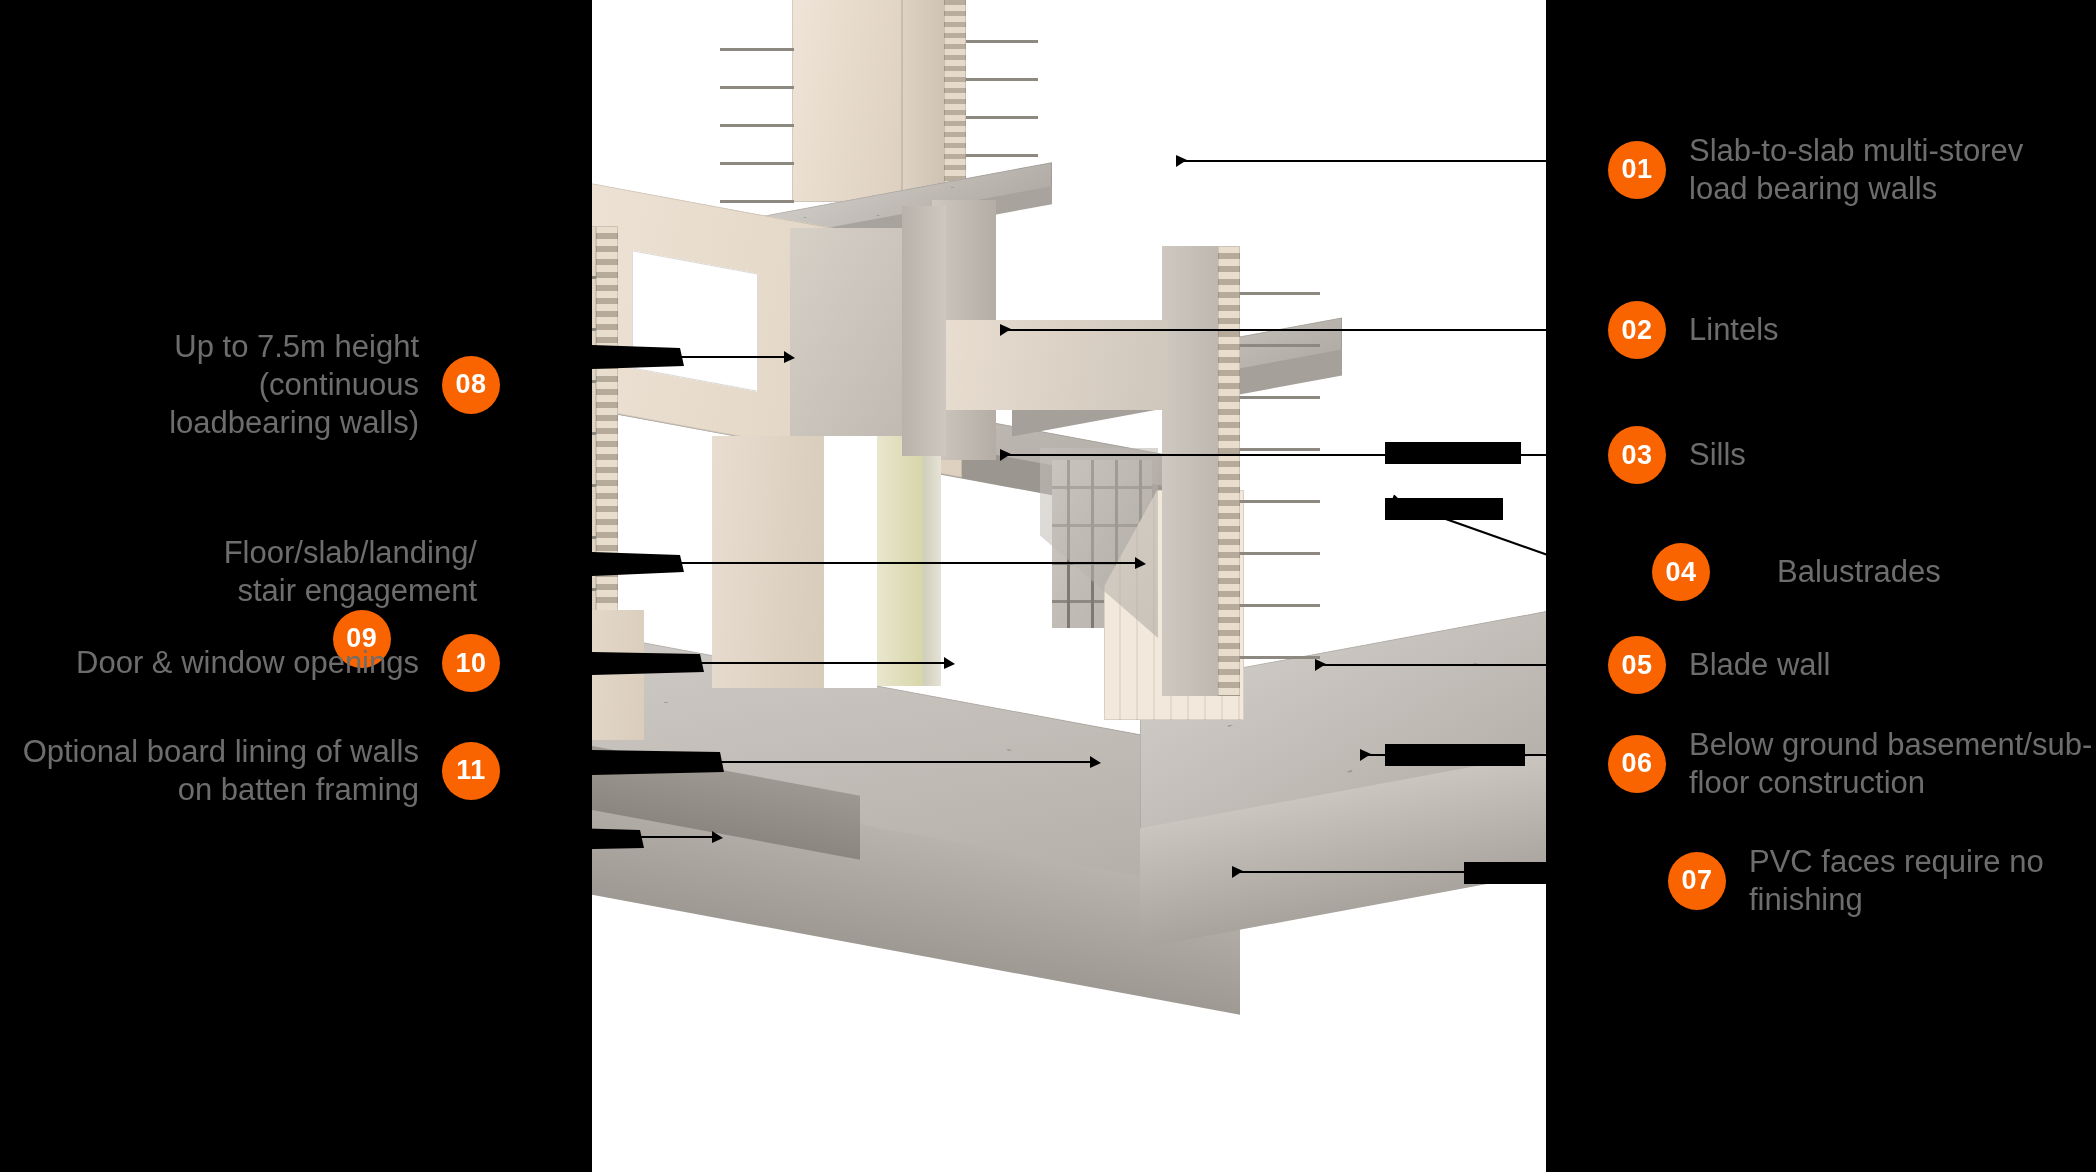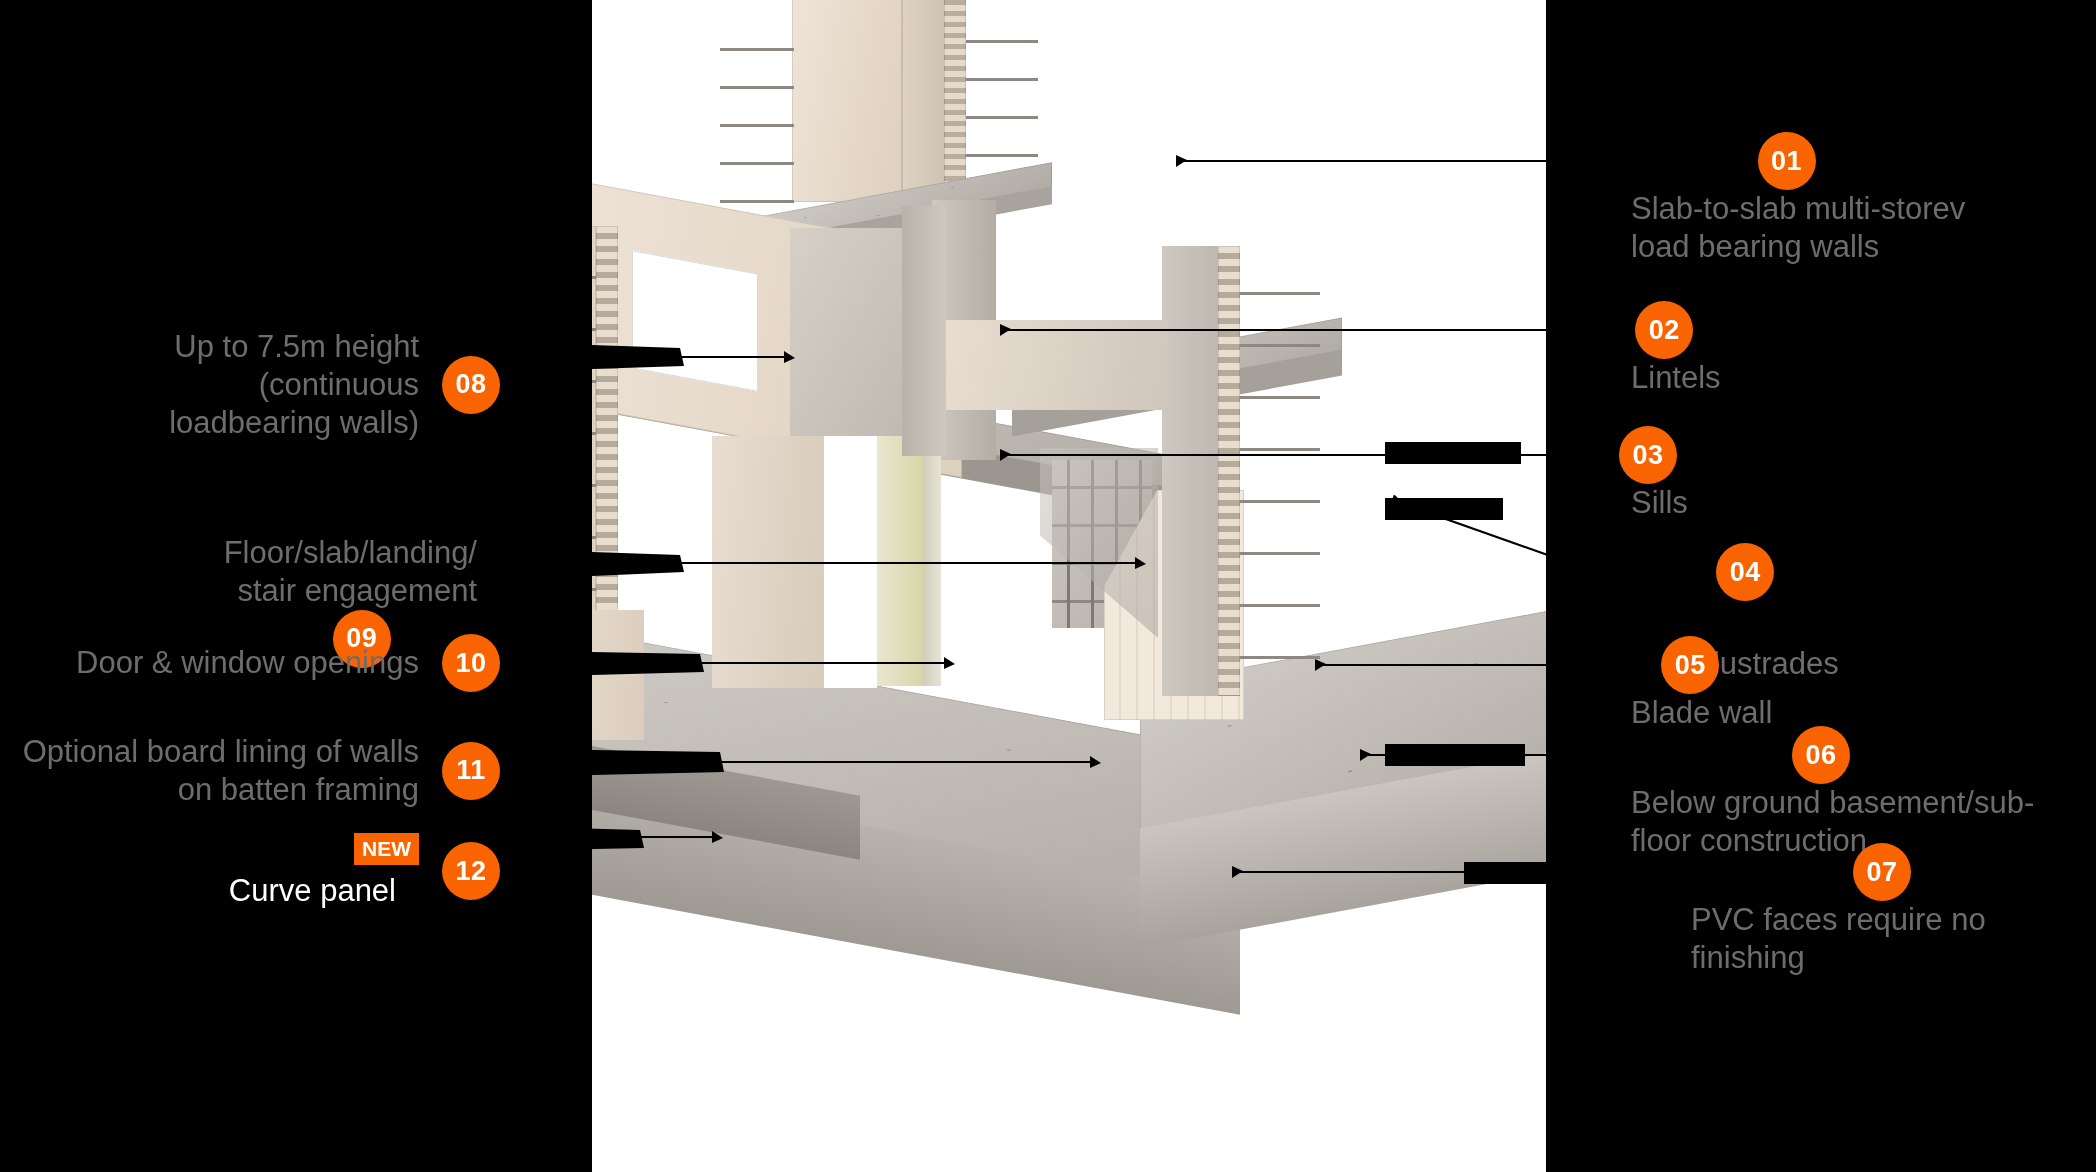--- a/index.html
+++ b/index.html
@@ -11,21 +11,21 @@
   #stage{position:absolute;inset:0;background:#000;}
 
   
   #canvas-panel{
     position:absolute;left:592px;top:0;width:954px;height:1172px;
     background:#ffffff;overflow:hidden;
   }
 
   
   .callout{position:absolute;display:flex;align-items:center;}
-  .callout.right{flex-direction:column;}
+  .callout.right{flex-direction:row;}
   .callout.left{flex-direction:row;justify-content:flex-end;}
   .badge{
     width:58px;height:58px;border-radius:50%;
     background:#fa6400;color:#fff;flex:0 0 58px;
     display:flex;align-items:center;justify-content:center;
     font-size:27px;font-weight:bold;letter-spacing:.5px;
   }
   .ctext{
     color:#6d6d6d;font-size:31px;line-height:1.22;font-weight:400;
     white-space:pre-line;
@@ -255,21 +255,14 @@
     <div class="ctext">Door &amp; window openings</div>
     <div class="badge">10</div>
   </div>
 
   <div class="callout left" style="right:1596px;top:733px;">
     <div class="ctext">Optional board lining of walls
 on batten framing</div>
     <div class="badge">11</div>
   </div>
 
-  <div class="callout left" style="right:1596px;top:833px;align-items:center;">
-    <div class="stack">
-      <span class="newbadge">NEW</span>
-      <span class="ctext highlight">Curve panel</span>
-    </div>
-    <div class="badge" style="margin-left:23px;">12</div>
-  </div>
 
 </div>
 
 </body></html>

